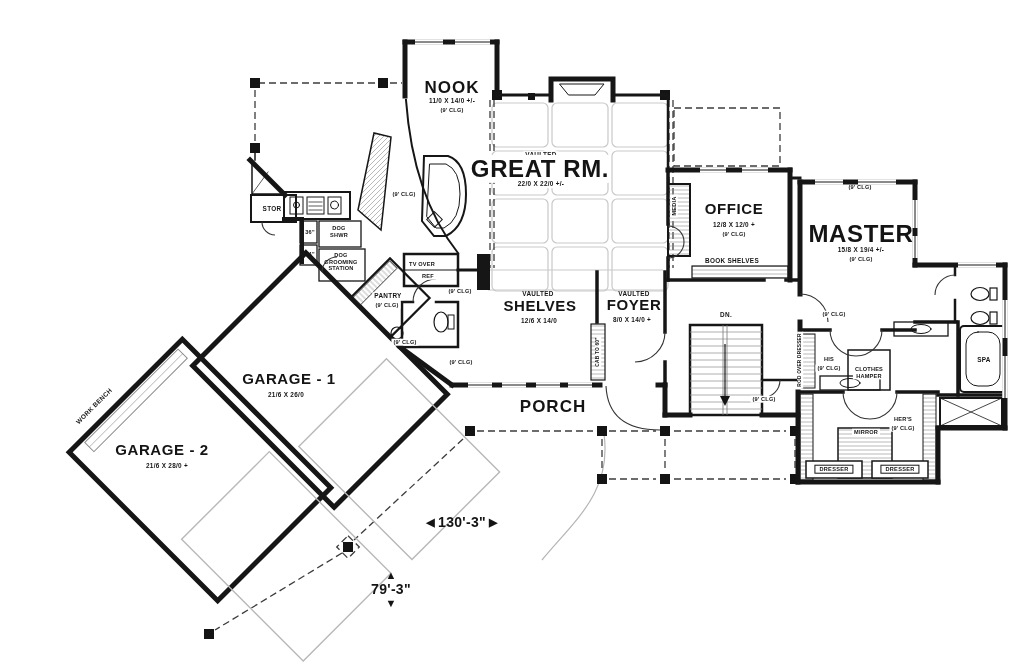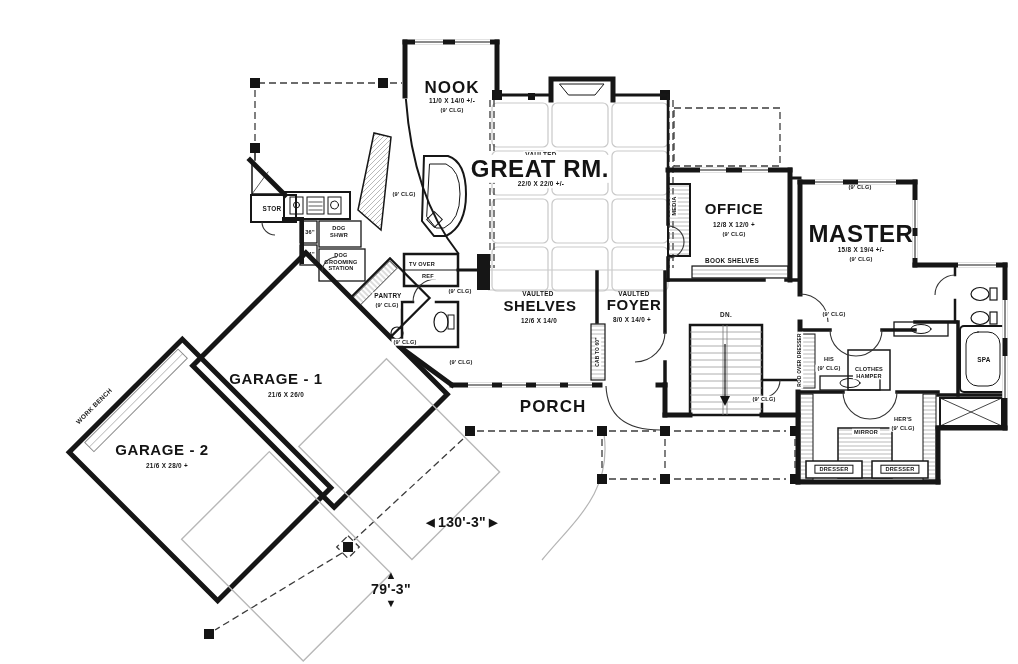--- a/index.html
+++ b/index.html
@@ -308,21 +308,21 @@
 <div class="lbl rm" style="left:734px;top:209px">OFFICE</div>
 <div class="lbl f6" style="left:734px;top:225px">12/8 X 12/0 +</div>
 <div class="lbl f5" style="left:734px;top:234px">(9' CLG)</div>
 <div class="lbl f6" style="left:732px;top:261px">BOOK SHELVES</div>
 
 <div class="lbl f5" style="left:860px;top:187px">(9' CLG)</div>
 <div class="lbl rml" style="left:861px;top:234px">MASTER</div>
 <div class="lbl f6" style="left:861px;top:250px">15/8 X 19/4 +/-</div>
 <div class="lbl f5" style="left:861px;top:259px">(9' CLG)</div>
 
-<div class="lbl rm" style="left:276px;top:379px">GARAGE - 1</div>
+<div class="lbl rm" style="left:289px;top:379px">GARAGE - 1</div>
 <div class="lbl f6" style="left:286px;top:395px">21/6 X 26/0</div>
 <div class="lbl rm" style="left:162px;top:450px">GARAGE - 2</div>
 <div class="lbl f6" style="left:167px;top:466px">21/6 X 28/0 +</div>
 
 <div class="lbl rmm" style="left:553px;top:407px">PORCH</div>
 
 <div class="lbl f6" style="left:272px;top:209px">STOR</div>
 <div class="lbl f5" style="left:310px;top:232px">36"</div>
 <div class="lbl f5" style="left:339px;top:232px">DOG
 SHWR</div>

